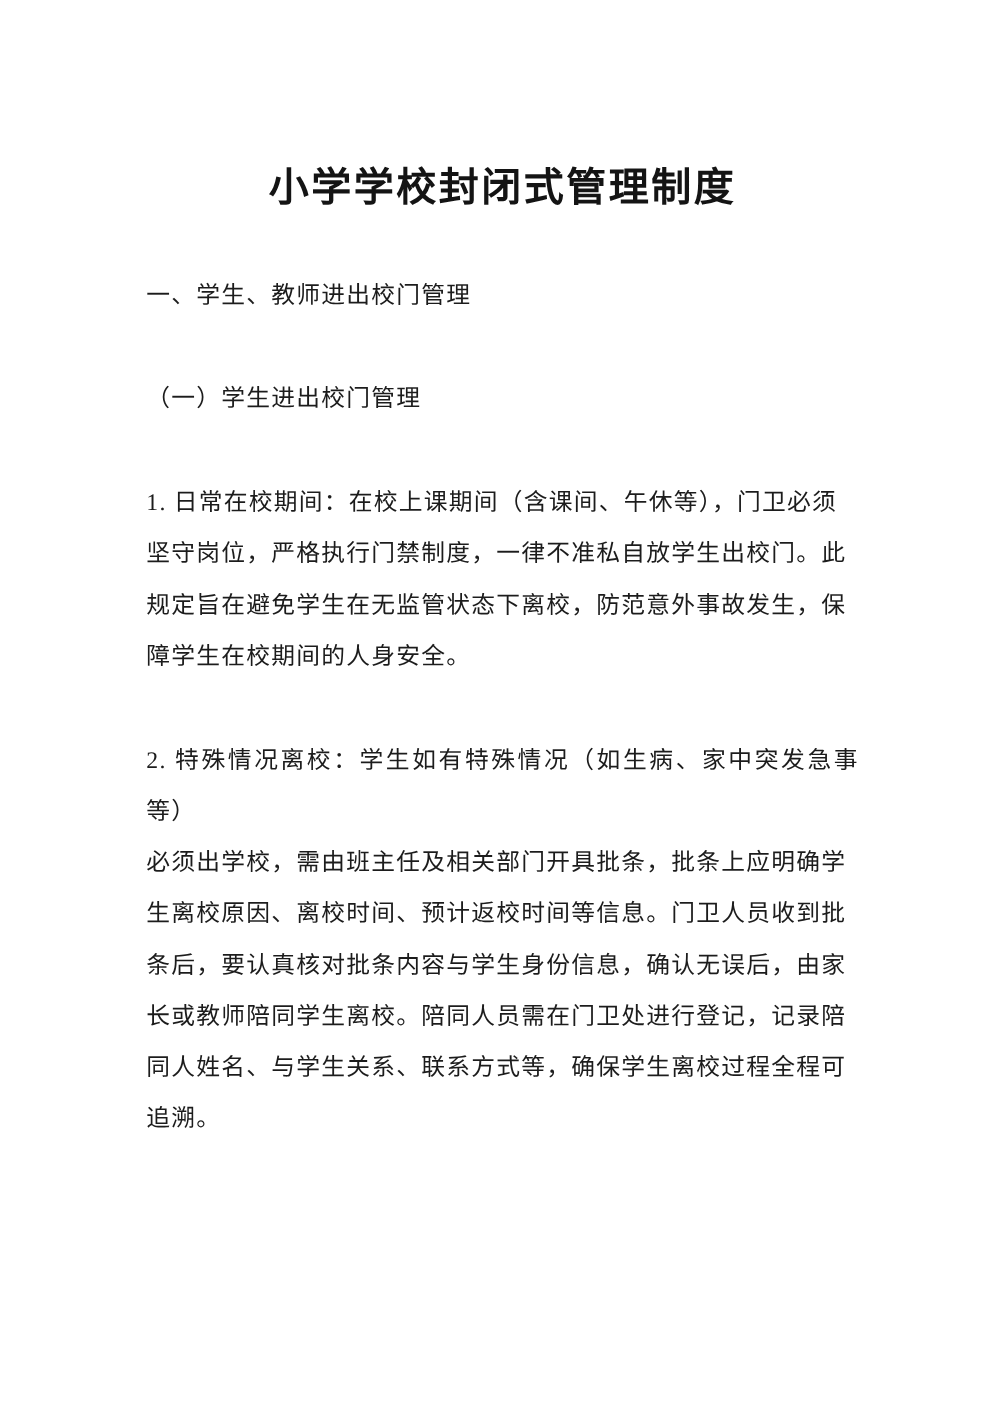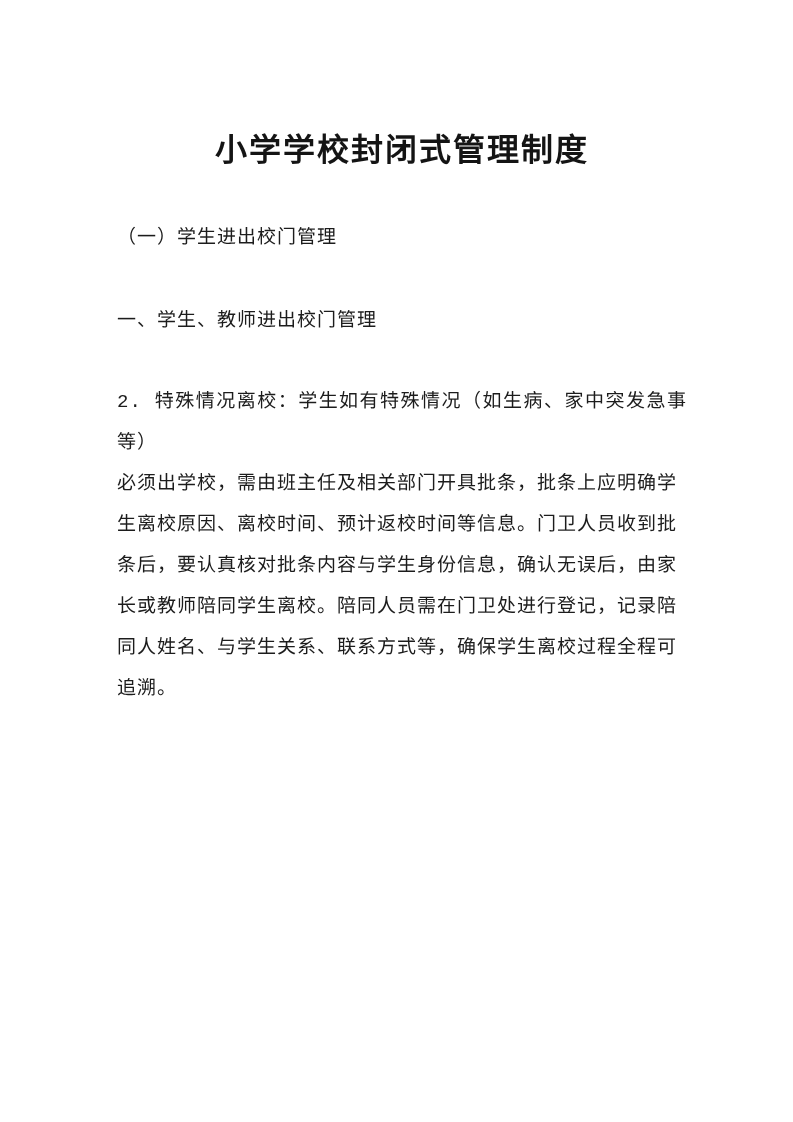--- a/index.html
+++ b/index.html
@@ -36,35 +36,38 @@
     margin: 0 0 42px 0;
     font-size: 19px;
     line-height: 41px;
     letter-spacing: 1px;
     text-align: justify;
     white-space: pre-line; 
     word-break: break-all;
   }
   .para:last-child {
     margin-bottom: 0;
-    font-family: Liberation Mono, monospace;
   }
 </style>
 </head>
 <body>
 
 <div class="page">
 
   <h1 class="doc-title">小学学校封闭式管理制度</h1>
 
 
+  <p class="para">一、学生、教师进出校门管理</p>
+
   <p class="para">（一）学生进出校门管理</p>
 
-  <p class="para">一、学生、教师进出校门管理</p>
-
+  <p class="para">1. 日常在校期间：在校上课期间（含课间、午休等），门卫必须
+坚守岗位，严格执行门禁制度，一律不准私自放学生出校门。此
+规定旨在避免学生在无监管状态下离校，防范意外事故发生，保
+障学生在校期间的人身安全。</p>
 
   <p class="para">2. 特殊情况离校：学生如有特殊情况（如生病、家中突发急事等）
 必须出学校，需由班主任及相关部门开具批条，批条上应明确学
 生离校原因、离校时间、预计返校时间等信息。门卫人员收到批
 条后，要认真核对批条内容与学生身份信息，确认无误后，由家
 长或教师陪同学生离校。陪同人员需在门卫处进行登记，记录陪
 同人姓名、与学生关系、联系方式等，确保学生离校过程全程可
 追溯。</p>
 
 </div>

